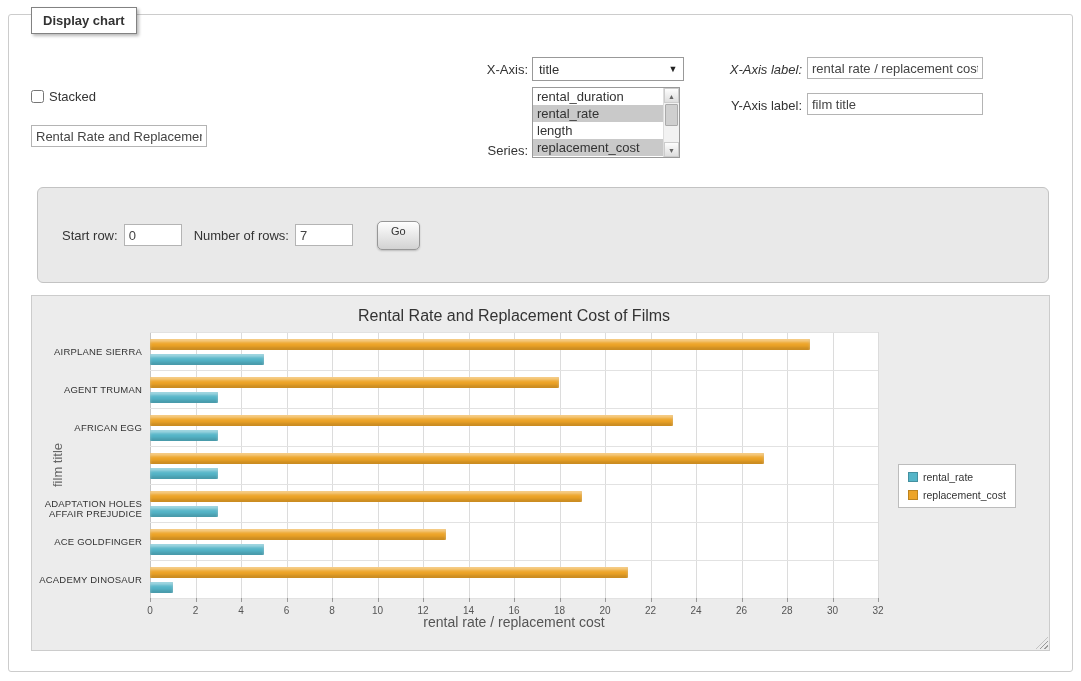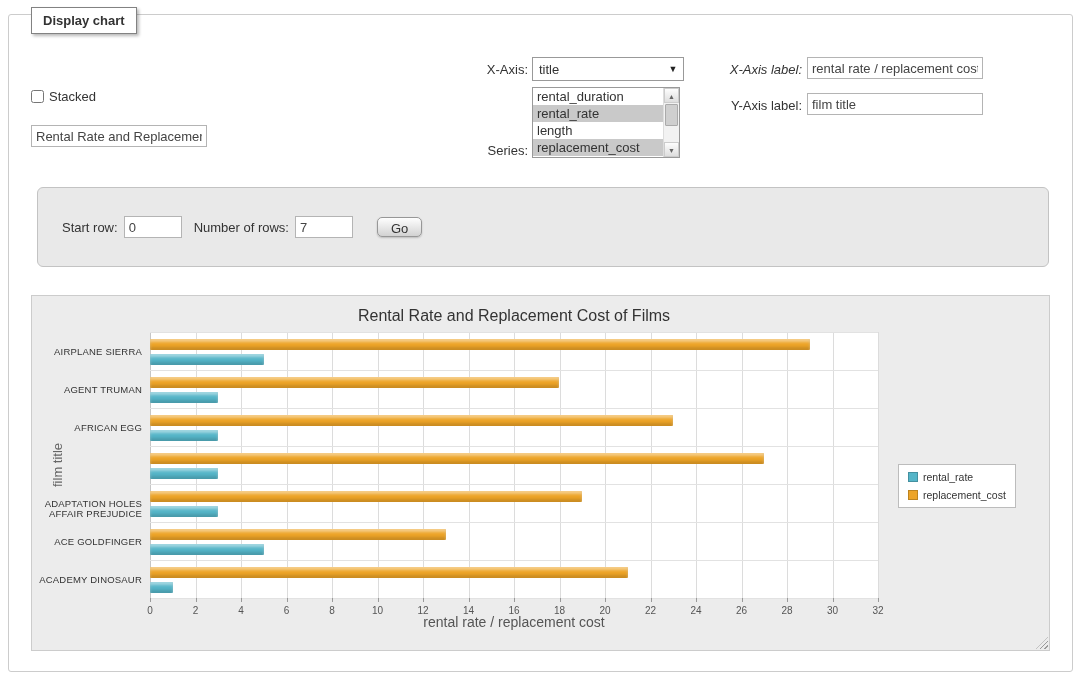--- a/index.html
+++ b/index.html
@@ -46,28 +46,28 @@
     position:absolute; right:0; top:0; width:16px; height:100%;
     background:#f2f2f2; border-left:1px solid #ddd;
   }
   .sb-btn { height:15px; font-size:7px; color:#666; text-align:center; line-height:15px;
     background:linear-gradient(#fdfdfd,#dedede); border:1px solid #ccc; }
   .sb-btn.down { position:absolute; bottom:0; width:100%; }
   .sb-btn.up { position:absolute; top:0; width:100%; }
   .sb-thumb { position:absolute; top:16px; left:1px; width:13px; height:22px;
     background:#cfcfcf; border:1px solid #aaa; border-radius:1px; }
   .rows-panel {
-    position:absolute; left:28px; top:172px; width:1012px; height:80px;
+    position:absolute; left:28px; top:172px; width:1012px; height:96px;
     background:#e9e9e9; border:1px solid #c3c3c3; border-radius:6px;
     display:flex; align-items:center; padding-left:24px;
   }
   .rows-panel .sp { margin-right:6px; }
   .rows-panel input { width:58px; margin-right:12px; }
   .go-button {
-    margin-left:12px; padding:3px 13px 0; font-size:13px; color:#333;
+    margin-left:12px; padding:3px 13px 12px; font-size:11px; color:#333;
     background:linear-gradient(#fefefe,#d2d2d2); border:1px solid #979797;
     border-radius:5px; box-shadow:0 1px 2px rgba(0,0,0,.2);
     font-family:"Liberation Sans", sans-serif; cursor:default;
   }
   .chart-panel {
     position:absolute; left:22px; top:280px; width:1019px; height:356px;
     background:#ececec; border:1px solid #ccc;
   }
   .chart-title { position:absolute; left:118px; top:11px; width:728px; text-align:center;
     font-size:16px; color:#333; }

